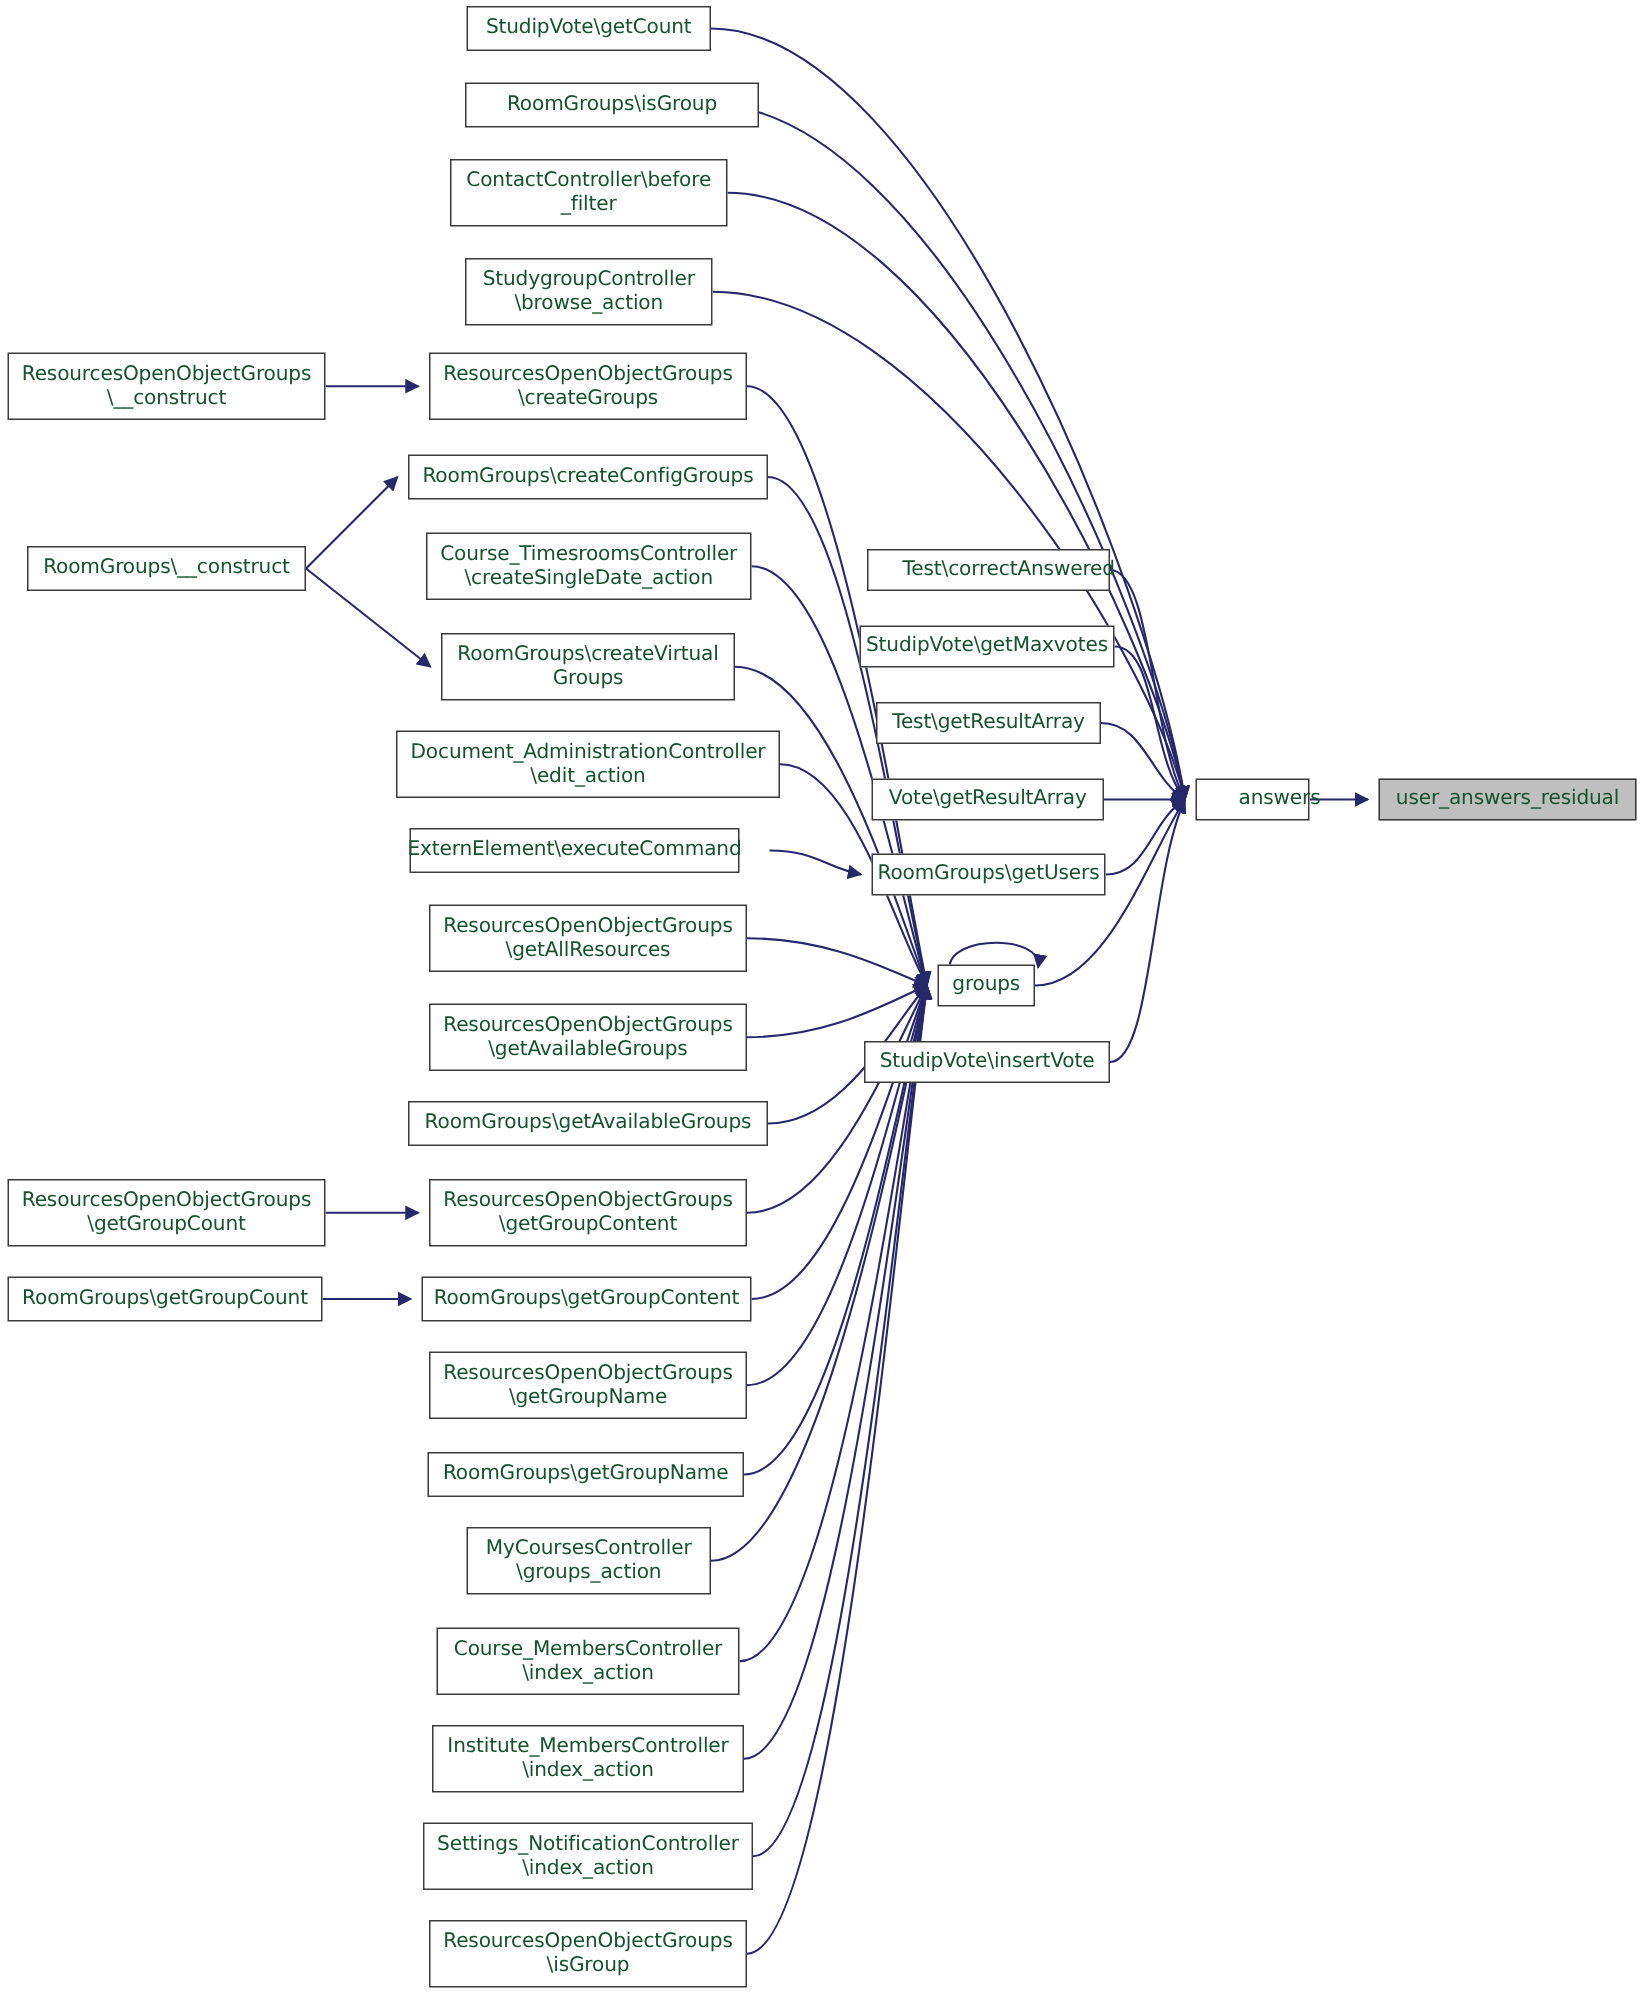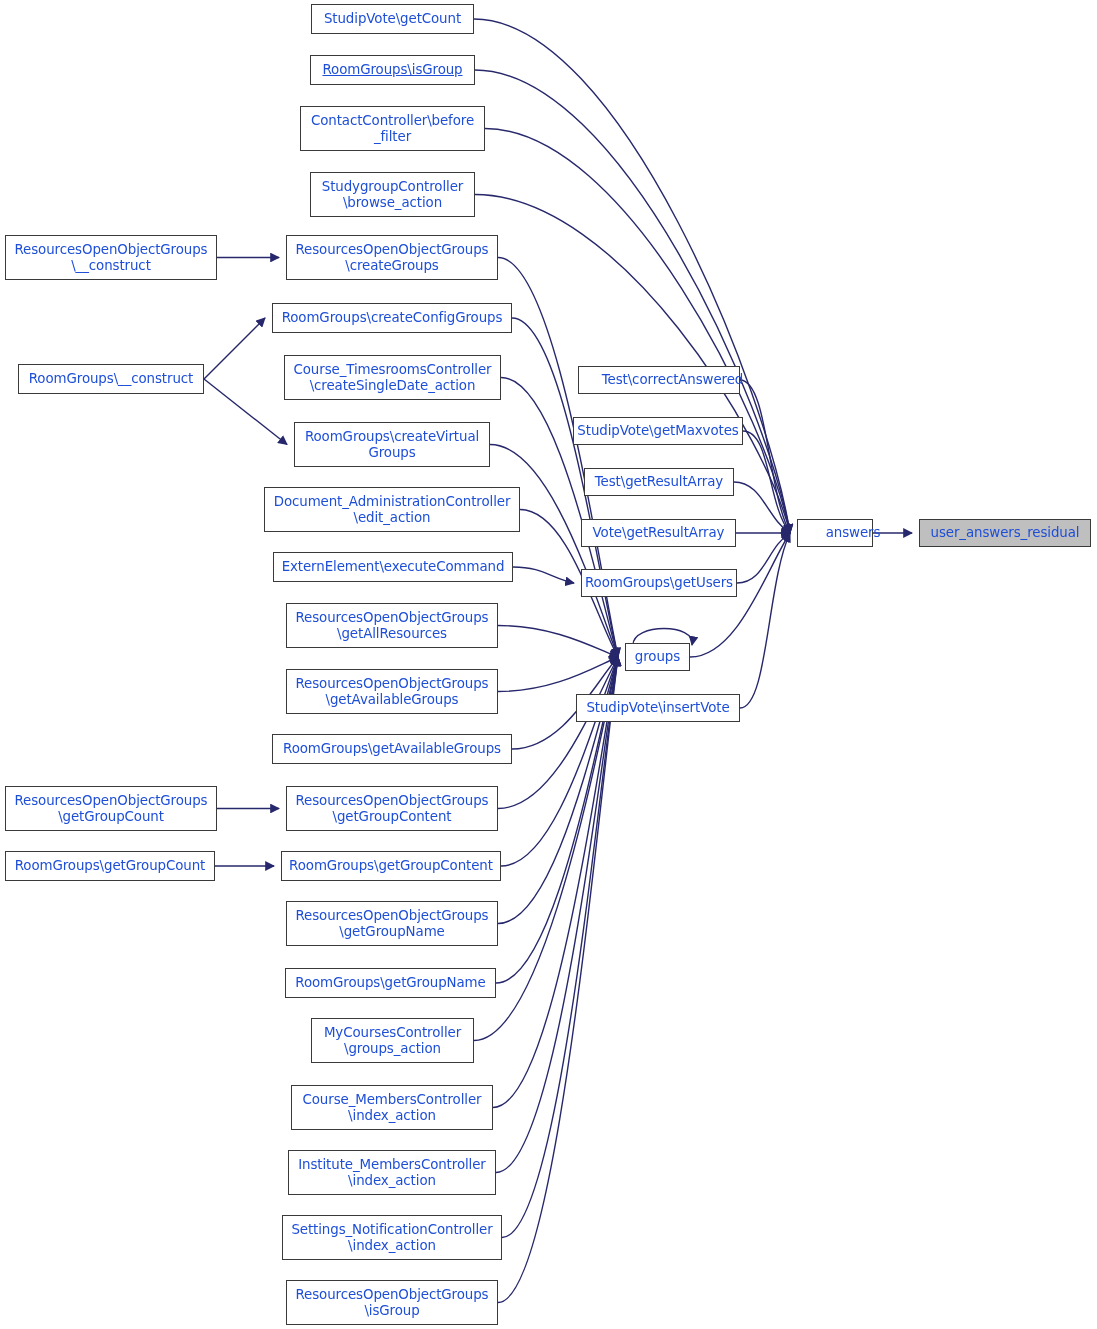--- a/index.html
+++ b/index.html
@@ -23,21 +23,21 @@
     top: 0;
     width: 1097px;
     height: 1329px;
     pointer-events: none;
   }
   .node {
     position: absolute;
     box-sizing: border-box;
     border: 1px solid #3a3a3a;
     background: #ffffff;
-    color: #1d4ed8;
+    color: #14532d;
     display: flex;
     align-items: center;
     justify-content: center;
     text-align: center;
     font-size: 13.4px;
     line-height: 15.4px;
     letter-spacing: -0.1px;
     white-space: pre-line;
     z-index: 2;
   }
@@ -89,38 +89,38 @@
         <path d="M 496 983 C 554.05 983, 595 748.28, 618 657" marker-end="url(#arrow)"></path>
         <path d="M 474 1040.5 C 541.95 1040.5, 595 764.38, 618 657" marker-end="url(#arrow)"></path>
         <path d="M 493 1107.5 C 552.4 1107.5, 595 783.14, 618 657" marker-end="url(#arrow)"></path>
         <path d="M 496 1172.5 C 554.05 1172.5, 595 801.34, 618 657" marker-end="url(#arrow)"></path>
         <path d="M 502 1237.5 C 557.35 1237.5, 595 819.54, 618 657" marker-end="url(#arrow)"></path>
         <path d="M 498 1302.5 C 555.15 1302.5, 595 837.74, 618 657" marker-end="url(#arrow)"></path>
       </g>
   </svg>
   <div id="nodes">
       <div class="node" style="left: 311px; top: 4px; width: 163px; height: 30px;">StudipVote\getCount</div>
-      <div class="node" style="left: 310px; top: 55px; width: 165px; height: 30px; text-decoration: underline;">RoomGroups\isGroup</div>
+      <div class="node" style="left: 310px; top: 55px; width: 196px; height: 30px;">RoomGroups\isGroup</div>
       <div class="node" style="left: 300px; top: 106px; width: 185px; height: 45px;">ContactController\before
 _filter</div>
       <div class="node" style="left: 310px; top: 172px; width: 165px; height: 45px; text-align: center;">StudygroupController
 \browse_action</div>
       <div class="node" style="left: 5px; top: 235px; width: 212px; height: 45px;">ResourcesOpenObjectGroups
 \__construct</div>
       <div class="node" style="left: 286px; top: 235px; width: 212px; height: 45px;">ResourcesOpenObjectGroups
 \createGroups</div>
       <div class="node" style="left: 272px; top: 303px; width: 240px; height: 30px;">RoomGroups\createConfigGroups</div>
       <div class="node" style="left: 18px; top: 364px; width: 186px; height: 30px;">RoomGroups\__construct</div>
       <div class="node" style="left: 284px; top: 355px; width: 217px; height: 45px;">Course_TimesroomsController
 \createSingleDate_action</div>
       <div class="node" style="left: 294px; top: 422px; width: 196px; height: 45px;">RoomGroups\createVirtual
 Groups</div>
       <div class="node" style="left: 264px; top: 487px; width: 256px; height: 45px;">Document_AdministrationController
 \edit_action</div>
-      <div class="node" style="left: 273px; top: 552px; width: 240px; height: 30px;">ExternElement\executeCommand</div>
+      <div class="node" style="left: 273px; top: 552px; width: 220px; height: 30px;">ExternElement\executeCommand</div>
       <div class="node" style="left: 286px; top: 603px; width: 212px; height: 45px;">ResourcesOpenObjectGroups
 \getAllResources</div>
       <div class="node" style="left: 286px; top: 669px; width: 212px; height: 45px;">ResourcesOpenObjectGroups
 \getAvailableGroups</div>
       <div class="node" style="left: 272px; top: 734px; width: 240px; height: 30px;">RoomGroups\getAvailableGroups</div>
       <div class="node" style="left: 5px; top: 786px; width: 212px; height: 45px;">ResourcesOpenObjectGroups
 \getGroupCount</div>
       <div class="node" style="left: 286px; top: 786px; width: 212px; height: 45px;">ResourcesOpenObjectGroups
 \getGroupContent</div>
       <div class="node" style="left: 5px; top: 851px; width: 210px; height: 30px;">RoomGroups\getGroupCount</div>

